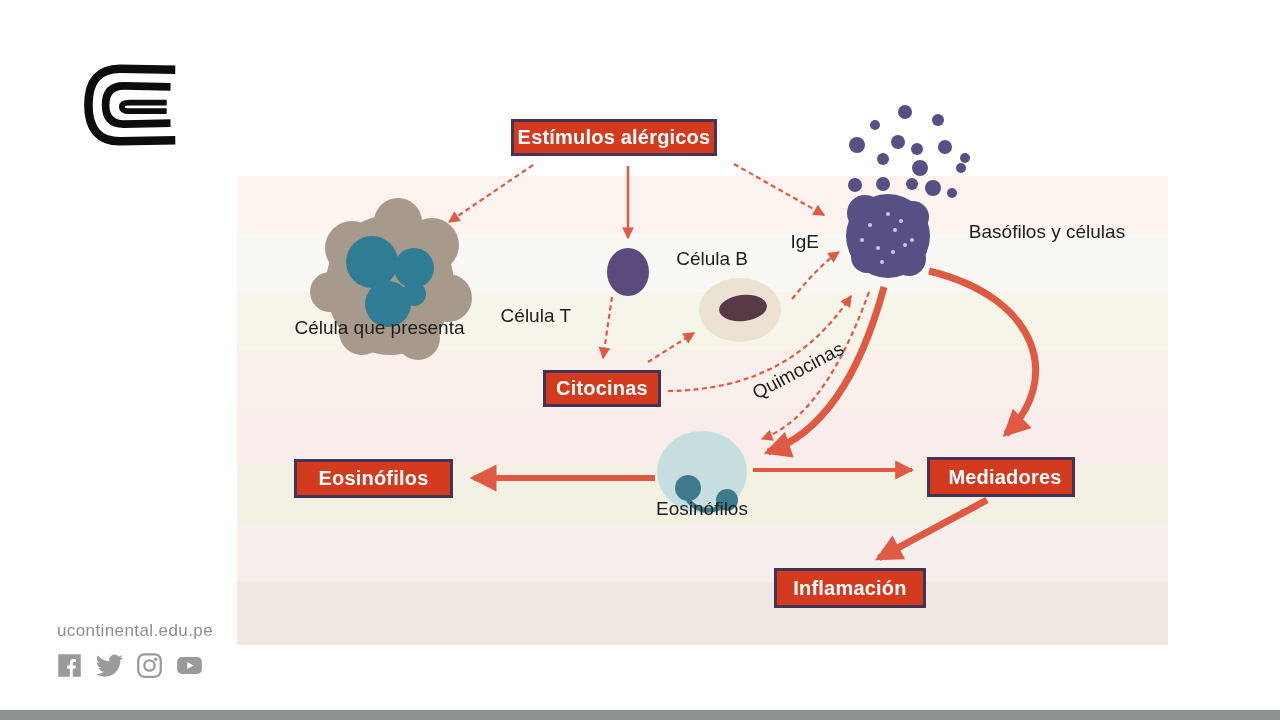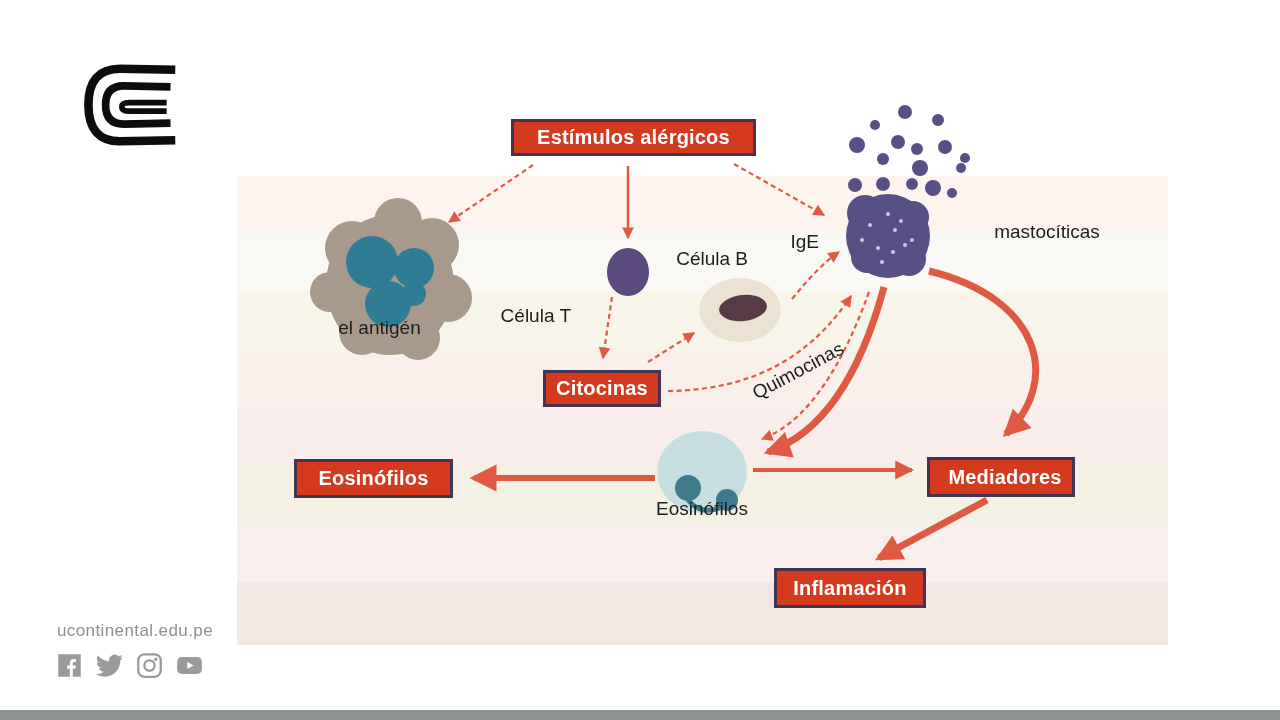--- a/index.html
+++ b/index.html
@@ -167,34 +167,34 @@
 </svg>
 
 <svg class="abs" style="left:76px;top:60px;" width="105" height="90" viewBox="0 0 110 92">
   <g stroke="#0d0d0d" fill="none">
     <path d="M104,9 L46,8 Q13,8 13,46 Q13,84 46,84 L104,83" stroke-width="9"></path>
     <path d="M99,27 L50,26 Q31,26 31,46 Q31,66 50,66 L99,65" stroke-width="8"></path>
     <path d="M95,43.5 L56,43.5 Q48,43.5 48,48 Q48,52.5 56,52.5 L95,52.5" stroke-width="6"></path>
   </g>
 </svg>
 
-<div class="rbox" id="box-estimulos" style="left:511px;top:119px;width:245px;height:37px;">Estímulos alérgicos</div>
+<div class="rbox" id="box-estimulos" style="left:511px;top:119px;width:206px;height:37px;">Estímulos alérgicos</div>
 <div class="rbox" style="left:543px;top:370px;width:118px;height:37px;">Citocinas</div>
 <div class="rbox" style="left:294px;top:459px;width:159px;height:39px;">Eosinófilos</div>
 <div class="rbox" style="left:927px;top:457px;width:148px;height:40px;padding-left:8px;">Mediadores</div>
 <div class="rbox" style="left:774px;top:568px;width:152px;height:40px;">Inflamación</div>
 
 <div class="dlabel" style="left:479px;top:257px;width:92px;text-align:right;margin-top:48px;">Célula T</div>
 <div class="dlabel" style="left:656px;top:248px;width:92px;text-align:right;">Célula B</div>
 <div class="dlabel" style="left:777px;top:231px;width:42px;text-align:right;">IgE</div>
 <div class="dlabel" style="left:942px;top:221px;width:210px;">
-  <div>mastocíticas</div>
+  <div>Basófilos y células</div>
 </div>
 <div class="dlabel" style="left:277px;top:317px;width:205px;">
-  <div>el antigén</div>
+  <div>Célula que presenta</div>
 </div>
 <div class="dlabel" id="lbl-quimocinas" style="left:723px;top:360px;width:150px;">Quimocinas</div>
 <div class="dlabel" style="left:641px;top:498px;width:122px;">Eosinófilos</div>
 
 <div id="footer-url">ucontinental.edu.pe</div>
 
 <div id="social-row">
   <svg class="sicon" viewBox="0 0 24 24">
     <path fill="#9a9a9a" fill-rule="evenodd" d="M2,2 h20 v20 h-7.1 v-7.2 h2.4 l0.4,-2.8 h-2.8 v-1.8 q0,-1.3 1.4,-1.3 h1.5 V6.4 q-0.9,-0.1 -2,-0.1 q-3.5,0 -3.5,3.5 v2.2 H9.9 v2.8 h2.4 V22 H2 Z"></path>
   </svg>

